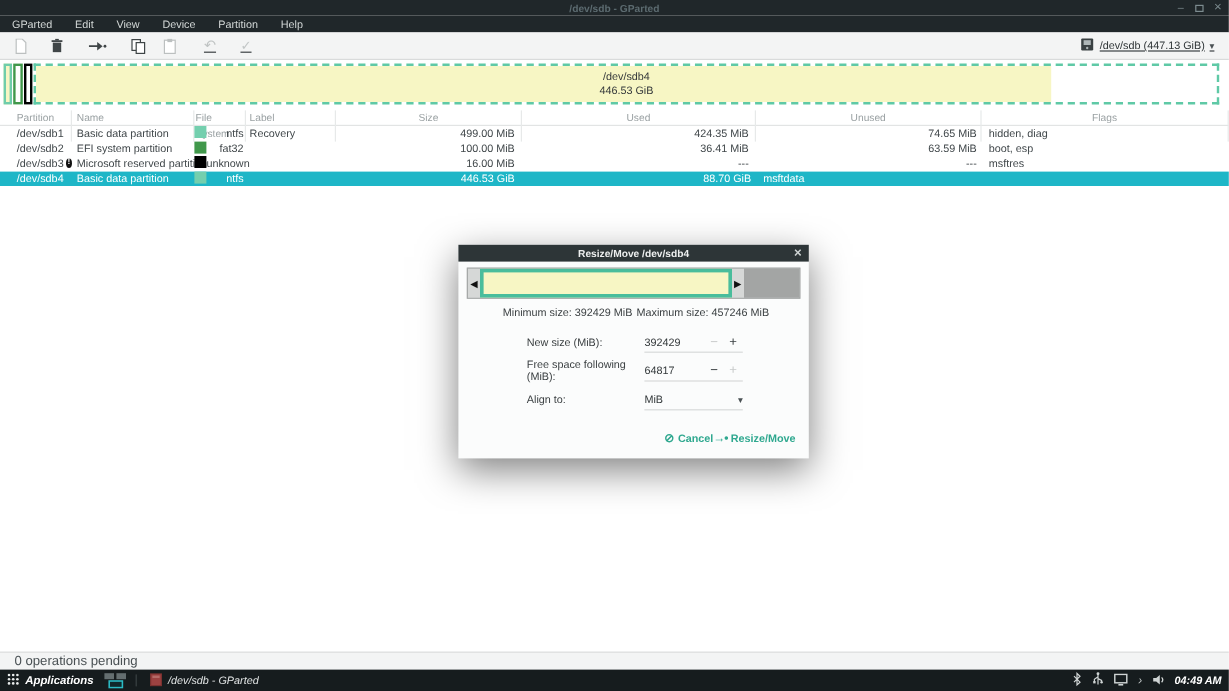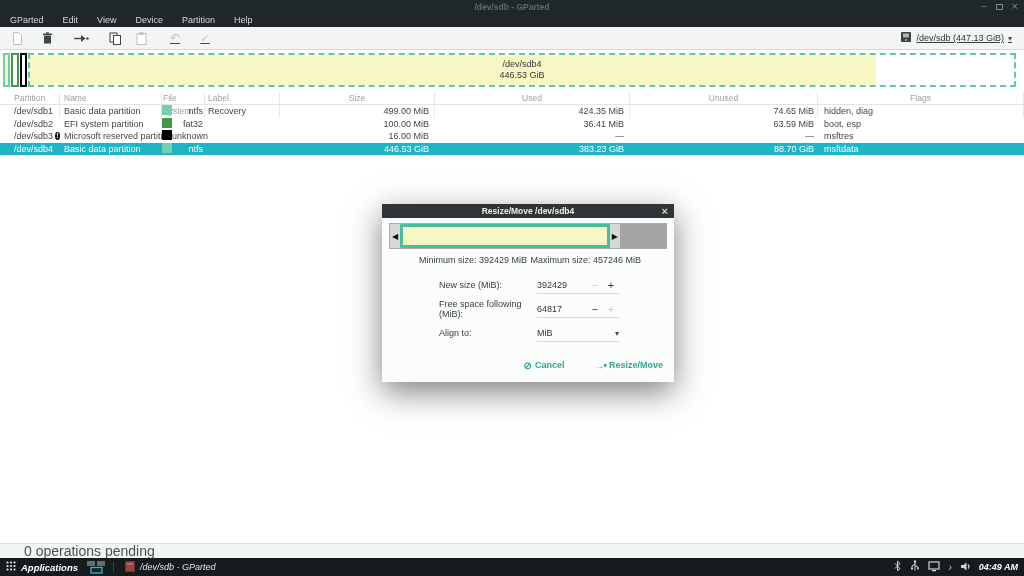--- a/index.html
+++ b/index.html
@@ -69,22 +69,22 @@
   .c-size,.c-used{ text-align:right; padding-right:6px; }
   .c-unused{ text-align:right; padding-right:4px; }
   .c-flags{ padding-left:6px; }
   .prow.selected { background:#1eb6c7; color:#fff; }
   .warn-badge { width:8px; height:8px; border-radius:50%; background:#111; color:#fff;
     font-size:7px; font-weight:bold; text-align:center; line-height:8px; display:inline-block; }
   .warn-badge::before{ content:"!"; }
 
   
   .statusbar { position:absolute; left:0; top:543px; width:1024px; height:15px;
-    background:#f3f4f4; border-top:1px solid #dcdede; font-size:14px; color:#4a5154;
-    line-height:14px; padding-left:24px; }
+    background:#f3f4f4; border-top:1px solid #dcdede; font-size:11px; color:#4a5154;
+    line-height:14px; padding-left:12px; }
 
   
   .taskbar { position:absolute; left:0; top:558px; width:1024px; height:18px;
     background:#161c1e; display:flex; align-items:center; padding:0 6px; color:#d7dbdb;font-style:italic; }
   .apps { display:flex; align-items:center; gap:5px; }
   .apps .applabel { font-size:9.5px; font-weight:bold; color:#fff; }
   .wswitch { margin-left:8px; display:flex; align-items:center; }
   .tb-sep { width:1px; height:10px; background:#3a4244; margin:0 7px; }
   .task-entry { display:flex; align-items:center; gap:5px; padding:0 4px; }
   .task-entry .tlabel { font-size:9px; color:#e2e5e5; }
@@ -115,21 +115,21 @@
   .spinbox { width:82px; display:flex; align-items:center; height:18px;
     border-bottom:1px solid #d8dada; }
   .spinbox .val { flex:1; font-size:9px; color:#33383a; }
   .spinbox.focused { border-bottom:2px solid #43b8d5; }
   .val .sel { background:#27b9cb; color:#fff; padding:0 2px; }
   .spin-btn { width:16px; text-align:center; font-size:11px; }
   .spin-btn.on{ color:#373d3f; } .spin-btn.off{ color:#c7caca; }
   .sb-minus::before{ content:"\2212"; } .sb-plus::before{ content:"+"; }
   .combo { width:82px; display:flex; align-items:center; height:18px; border-bottom:1px solid #d8dada; }
   .combo .val { flex:1; font-size:9px; color:#33383a; }
-  .dlg-buttons { display:flex; justify-content:flex-end; align-items:center; gap:30px;
+  .dlg-buttons { display:flex; justify-content:flex-end; align-items:center; 
     margin-top:10px; padding-right:4px; height:20px; }
   .dlg-btn { display:flex; align-items:center; gap:3px; color:#2fa88f; font-weight:bold; font-size:9px; }
   .ic-cancel::before{ content:"\2298"; font-size:10px; }
   .ic-resize::before{ content:"\2192\2022"; letter-spacing:-1px; font-size:10px; }
 </style>
 </head>
 <body>
 
 <div class="titlebar">
   <div class="wtitle">/dev/sdb - GParted</div>
@@ -275,21 +275,20 @@
     <div class="c-partition">
         <span>/dev/sdb4</span>
       </div>
     <div class="c-name">Basic data partition</div>
     <div class="c-fs">
         <span class="swatch" style="background: rgb(116, 207, 174);"></span>
         <span class="fsname">ntfs</span>
       </div>
     <div class="c-label"></div>
     <div class="c-size">446.53 GiB</div>
-    <div class="c-used">383.23 GiB</div>
     <div class="c-unused">88.70 GiB</div>
     <div class="c-flags">msftdata</div>
   </div>
 </div>
 
 <div class="dialog">
   <div class="dlg-title">
     <span>Resize/Move /dev/sdb4</span>
     <span class="dlg-close"></span>
   </div>

